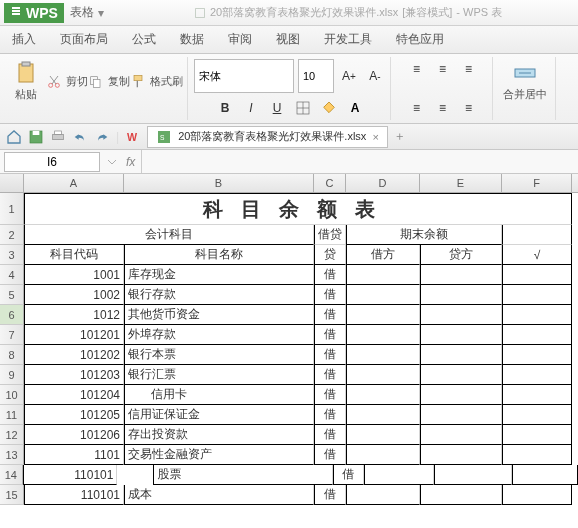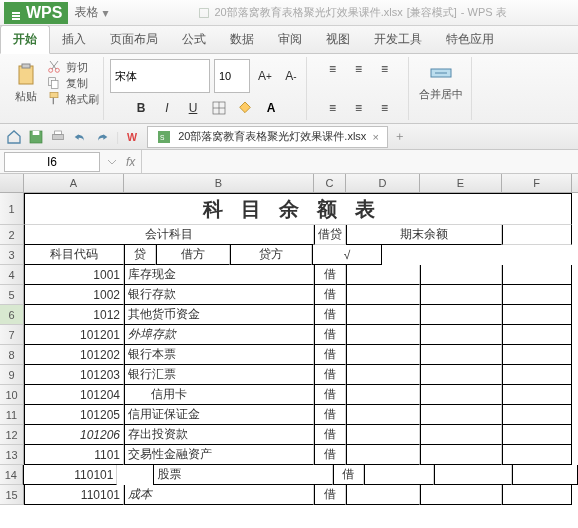--- a/index.html
+++ b/index.html
@@ -1,18 +1,18 @@
 <!DOCTYPE html>
 <html><head>
 <meta charset="utf-8">
 <style>
 *{margin:0;padding:0;box-sizing:border-box;font-family:"Microsoft YaHei",SimSun,sans-serif}
 body{background:#fff;width:578px;height:528px;overflow:hidden;font-size:12px;color:#333}
 .titlebar{height:26px;background:linear-gradient(#fdfdfd,#f0f0f0);display:flex;align-items:center;padding:0 4px;border-bottom:1px solid #d0d0d0}
-.wps-badge{background:#4a9b4a;color:#fff;padding:2px 6px;font-size:16px;font-weight:bold;display:flex;align-items:flex-end;gap:4px}
+.wps-badge{background:#4a9b4a;color:#fff;padding:2px 6px;font-size:14px;font-weight:bold;display:flex;align-items:flex-start;gap:4px}
 .wps-badge svg{width:12px;height:12px;fill:#fff}
 .wps-label{margin-left:6px;color:#666}
 .dd{margin-left:4px;color:#888}
 .doc-title{margin-left:90px;color:#aaa;font-size:11px;display:flex;align-items:center;gap:4px}
 .menubar{height:28px;background:linear-gradient(#f8f8f8,#ececec);display:flex;align-items:flex-end;border-bottom:1px solid #c8c8c8}
 .menu-tab{padding:5px 12px;color:#555;cursor:pointer}
 .menu-tab.active{background:#fff;border:1px solid #c8c8c8;border-bottom:1px solid #fff;border-radius:3px 3px 0 0;margin-bottom:-1px;color:#3a7a3a;font-weight:bold}
 .ribbon{height:70px;background:linear-gradient(#fafafa,#f0f0f0);border-bottom:1px solid #c8c8c8;display:flex;padding:3px 6px;gap:2px}
 .rgroup{display:flex;flex-direction:column;align-items:center;justify-content:space-between;padding:2px 4px;border-right:1px solid #ddd}
 .rrow{display:flex;gap:4px;align-items:center}
@@ -60,42 +60,41 @@
         <path d="M3 3h18v18H3z" fill="none" stroke="#9a9"></path>
         <path d="M3 9h18M9 3v18"></path>
       </svg>
   <span>20部落窝教育表格聚光灯效果课件.xlsx</span>
       <span>[兼容模式]</span>
       <span>- WPS 表</span>
  </span>
 </div>
 
 <div class="menubar">
- <div class="menu-tab active">开始</div>
  <div class="menu-tab">插入</div>
  <div class="menu-tab">页面布局</div>
  <div class="menu-tab">公式</div>
  <div class="menu-tab">数据</div>
  <div class="menu-tab">审阅</div>
  <div class="menu-tab">视图</div>
  <div class="menu-tab">开发工具</div>
  <div class="menu-tab">特色应用</div>
 </div>
 
 <div class="ribbon">
  <div class="rgroup">
   <div class="rrow">
    <div class="big-btn">
     <svg class="ico-lg" viewBox="0 0 24 24">
             <rect x="5" y="3" width="14" height="18" fill="#f5d48a" stroke="#b89040"></rect>
             <rect x="8" y="1" width="8" height="4" fill="#ccc" stroke="#888"></rect>
           </svg>
     <span class="lbl">粘贴</span>
    </div>
-   <div style="display:flex;flex-direction:column;gap:0">
+   <div style="display:flex;flex-direction:row;gap:0">
     <div class="rrow">
             <svg class="ico" viewBox="0 0 24 24">
               <circle cx="7" cy="17" r="3" fill="none" stroke="#d44"></circle>
               <circle cx="17" cy="17" r="3" fill="none" stroke="#d44"></circle>
               <path d="M9 15L18 3M15 15L6 3" stroke="#666"></path>
             </svg>
             <span class="lbl">剪切</span>
           </div>
     <div class="rrow">
             <svg class="ico" viewBox="0 0 24 24">
@@ -224,20 +223,21 @@
       <div class="gr">
         <div class="rowhdr" style="height: 20px;">2</div>
         <div class="cell ctr bL bB" style="height: 20px; width: 290px;">会计科目</div>
         <div class="cell C ctr bL" style="height: 20px;">借贷</div>
         <div class="cell ctr bL bB" style="height: 20px; width: 156px;">期末余额</div>
         <div class="cell F ctr bL bR" style="height: 20px;"></div>
       </div>
       <div class="gr">
         <div class="rowhdr" style="height: 20px;">3</div>
         <div class="cell A ctr bL bB" style="height: 20px;">科目代码</div>
+        <div class="cell B ctr bL bB" style="height: 20px;">科目名称</div>
         <div class="cell C ctr bL bB" style="height: 20px;">贷</div>
         <div class="cell D ctr bL bB" style="height: 20px;">借方</div>
         <div class="cell E ctr bL bB" style="height: 20px;">贷方</div>
         <div class="cell F ctr bL bR bB" style="height: 20px;">√</div>
       </div>
       <div class="gr">
         <div class="rowhdr" style="height: 20px;">4</div>
         <div class="cell A rt bL bB" style="height: 20px;">1001</div>
         <div class="cell B bL bB" style="height: 20px;">库存现金</div>
         <div class="cell C ctr bL bB" style="height: 20px;">借</div>
@@ -259,21 +259,21 @@
         <div class="cell A rt bL bB" style="height: 20px;">1012</div>
         <div class="cell B bL bB" style="height: 20px;">其他货币资金</div>
         <div class="cell C ctr bL bB" style="height: 20px;">借</div>
         <div class="cell D bL bB" style="height: 20px;"></div>
         <div class="cell E bL bB" style="height: 20px;"></div>
         <div class="cell F bL bR bB" style="height: 20px;"></div>
       </div>
       <div class="gr">
         <div class="rowhdr" style="height: 20px;">7</div>
         <div class="cell A rt bL bB" style="height: 20px; padding-left: 36px;">101201</div>
-        <div class="cell B bL bB" style="height: 20px; font-style: italic;">外埠存款</div>
+        <div class="cell B bL bB" style="height: 20px;">外埠存款</div>
         <div class="cell C ctr bL bB" style="height: 20px;">借</div>
         <div class="cell D bL bB" style="height: 20px;"></div>
         <div class="cell E bL bB" style="height: 20px;"></div>
         <div class="cell F bL bR bB" style="height: 20px;"></div>
       </div>
       <div class="gr">
         <div class="rowhdr" style="height: 20px;">8</div>
         <div class="cell A rt bL bB" style="height: 20px;">101202</div>
         <div class="cell B bL bB" style="height: 20px;">银行本票</div>
         <div class="cell C ctr bL bB" style="height: 20px;">借</div>
@@ -303,21 +303,21 @@
         <div class="rowhdr" style="height: 20px;">11</div>
         <div class="cell A rt bL bB" style="height: 20px;">101205</div>
         <div class="cell B bL bB" style="height: 20px;">信用证保证金</div>
         <div class="cell C ctr bL bB" style="height: 20px;">借</div>
         <div class="cell D bL bB" style="height: 20px;"></div>
         <div class="cell E bL bB" style="height: 20px;"></div>
         <div class="cell F bL bR bB" style="height: 20px;"></div>
       </div>
       <div class="gr">
         <div class="rowhdr" style="height: 20px;">12</div>
-        <div class="cell A rt bL bB" style="height: 20px; font-style: italic;">101206</div>
+        <div class="cell A rt bL bB" style="height: 20px;">101206</div>
         <div class="cell B bL bB" style="height: 20px;">存出投资款</div>
         <div class="cell C ctr bL bB" style="height: 20px;">借</div>
         <div class="cell D bL bB" style="height: 20px;"></div>
         <div class="cell E bL bB" style="height: 20px;"></div>
         <div class="cell F bL bR bB" style="height: 20px;"></div>
       </div>
       <div class="gr">
         <div class="rowhdr" style="height: 20px;">13</div>
         <div class="cell A rt bL bB" style="height: 20px;">1101</div>
         <div class="cell B bL bB" style="height: 20px;">交易性金融资产</div>
@@ -331,20 +331,20 @@
         <div class="cell A rt bL bB" style="height: 20px;">110101</div>
         <div class="cell B bL bB" style="height: 20px; margin-left: 36px;">股票</div>
         <div class="cell C ctr bL bB" style="height: 20px;">借</div>
         <div class="cell D bL bB" style="height: 20px;"></div>
         <div class="cell E bL bB" style="height: 20px;"></div>
         <div class="cell F bL bR bB" style="height: 20px;"></div>
       </div>
       <div class="gr">
         <div class="rowhdr" style="height: 20px; text-align: right;">15</div>
         <div class="cell A rt bL bB" style="height: 20px;">110101</div>
-        <div class="cell B bL bB" style="height: 20px; font-style: italic;">成本</div>
+        <div class="cell B bL bB" style="height: 20px;">成本</div>
         <div class="cell C ctr bL bB" style="height: 20px;">借</div>
         <div class="cell D bL bB" style="height: 20px;"></div>
         <div class="cell E bL bB" style="height: 20px;"></div>
         <div class="cell F bL bR bB" style="height: 20px;"></div>
       </div>
     </div>
 </div>
 
 </body></html>

